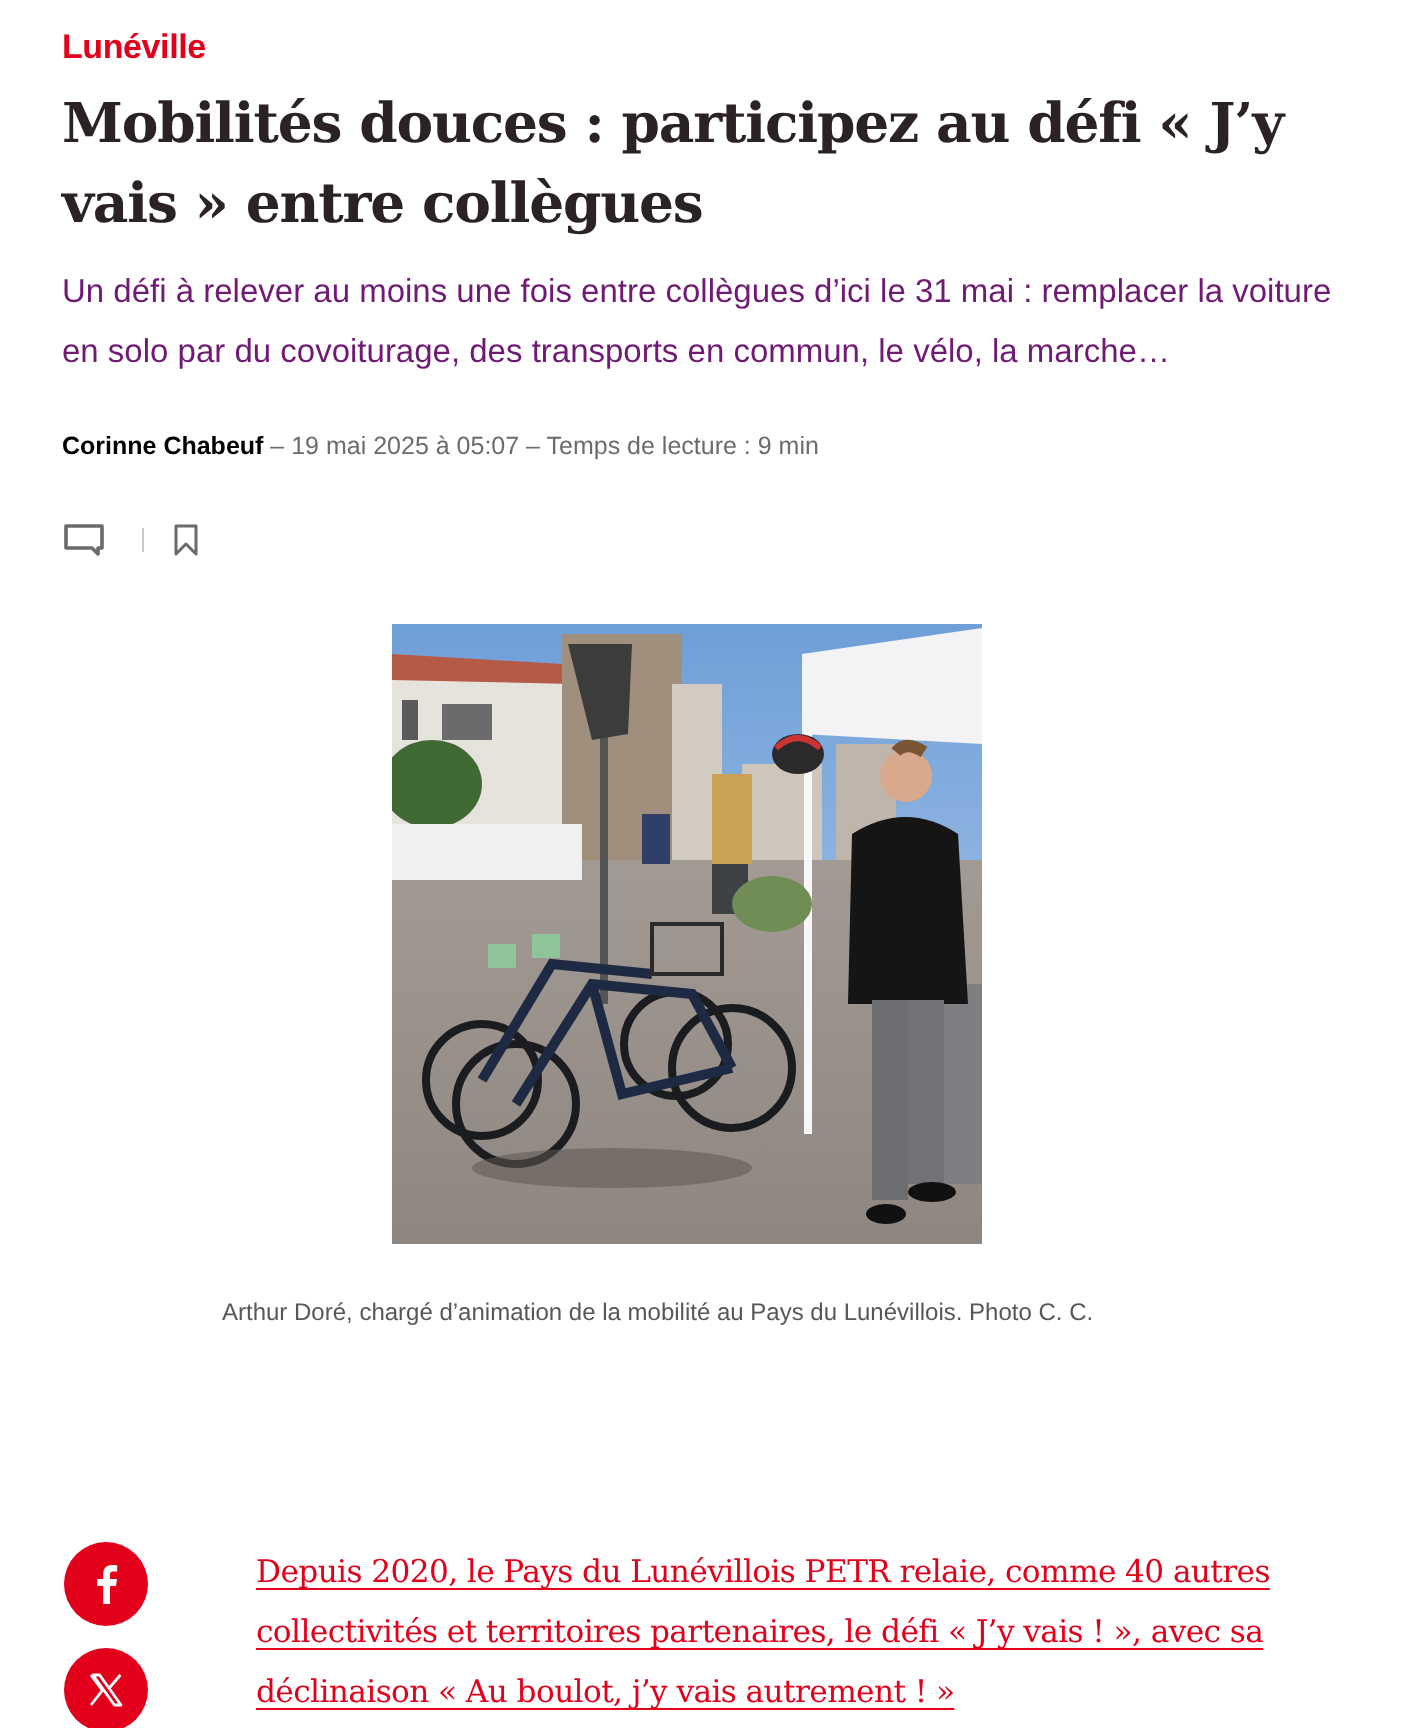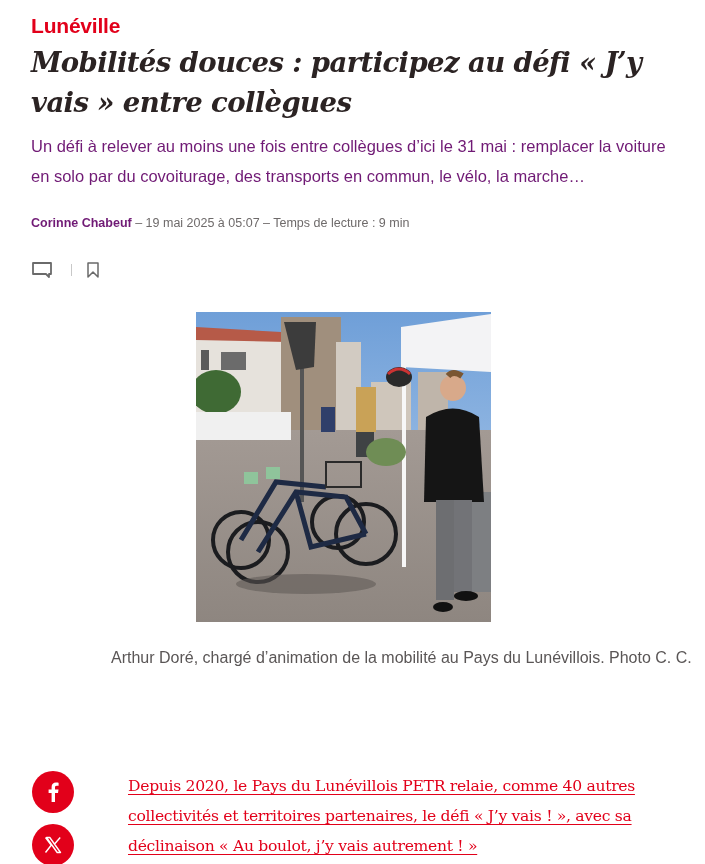--- a/index.html
+++ b/index.html
@@ -1,27 +1,27 @@
 <!DOCTYPE html>
 <html><head>
 <meta charset="utf-8">
 <style>
   html, body { margin: 0; padding: 0; background: #ffffff; }
   body { width: 705px; height: 864px; overflow: hidden; position: relative; font-family: "Liberation Sans", sans-serif; color: #2b2626; }
   .wrap { position: absolute; left: 31px; top: 0; width: 640px; }
-  .rubric { position: absolute; top: 14px; left: 0; font-family: "Liberation Sans", sans-serif; font-weight: bold; font-size: 21px; color: #e2001a; letter-spacing: -0.2px; text-decoration: none; }
-  .title { position: absolute; top: 42px; left: 0; width: 640px; margin: 0; font-family: "DejaVu Serif", serif; font-weight: bold; font-size: 27.5px; line-height: 40px; color: #2b2323; letter-spacing: -0.6px; font-style: italic; }
+  .rubric { position: absolute; top: 14px; left: 0; font-family: "Liberation Sans", sans-serif; font-weight: bold; font-size: 17px; color: #e2001a; letter-spacing: -0.2px; text-decoration: none; }
+  .title { position: absolute; top: 42px; left: 0; width: 640px; margin: 0; font-family: "DejaVu Serif", serif; font-weight: bold; font-size: 27.5px; line-height: 40px; color: #2b2323; letter-spacing: -0.6px; }
   .chapo { position: absolute; top: 131px; left: 0; width: 640px; margin: 0; font-family: "Liberation Sans", sans-serif; font-size: 16.5px; line-height: 30px; color: #701a75; }
   .byline { position: absolute; top: 216px; left: 0; font-size: 12.5px; color: #6e6a6a; white-space: nowrap; }
-  .byline .author { font-weight: bold; color: #701a75; }
+  .byline .author { font-weight: bold; color: #000000; }
   .actions { position: absolute; top: 258px; left: 0; height: 24px; display: flex; align-items: center; }
   .icon-btn { display: inline-flex; align-items: center; justify-content: center; cursor: pointer; }
   .sep { width: 1px; height: 12px; background: #c8c8c8; margin: 0 14px 0 18px; }
   .figure { position: absolute; left: 196px; top: 312px; width: 295px; height: 310px; overflow: hidden; }
-  .caption { position: absolute; top: 649px; left: 111px; font-size: 16px; color: #5a5656; white-space: nowrap; }
+  .caption { position: absolute; top: 649px; left: 111px; font-size: 12px; color: #5a5656; white-space: nowrap; }
   .share { position: absolute; left: 32px; top: 771px; display: flex; flex-direction: column; gap: 11px; }
   .share-btn { width: 42px; height: 42px; border-radius: 50%; background: #e2001a; display: flex; align-items: center; justify-content: center; color: #fff; cursor: pointer; }
   .body-link { position: absolute; top: 771px; left: 128px; width: 540px; margin: 0; font-family: "DejaVu Serif", serif; font-size: 15.6px; line-height: 30px; color: #e2001a; text-decoration: underline; text-underline-offset: 3px; letter-spacing: -0.3px; }
 </style>
 </head>
 <body>
 
 <div class="wrap">
   <a class="rubric">Lunéville</a>
   <h1 class="title">Mobilités douces : participez au défi « J’y vais » entre collègues</h1>

